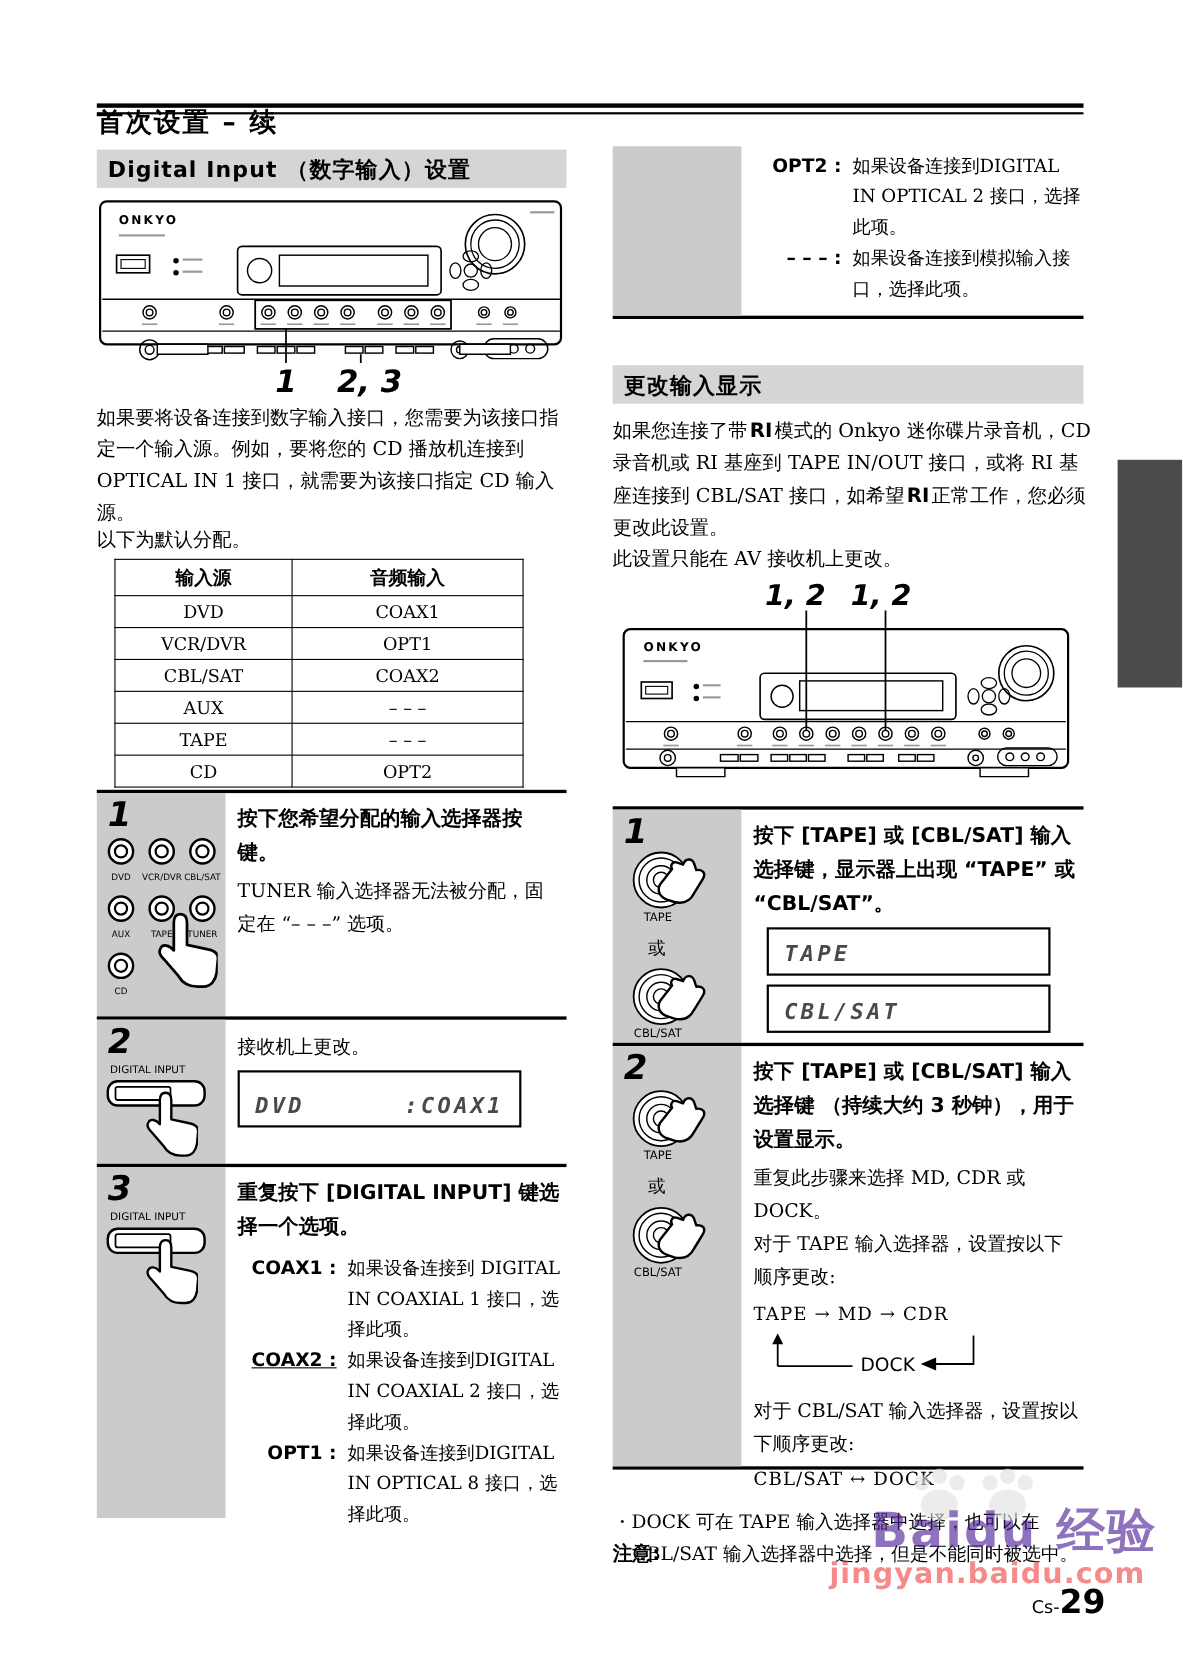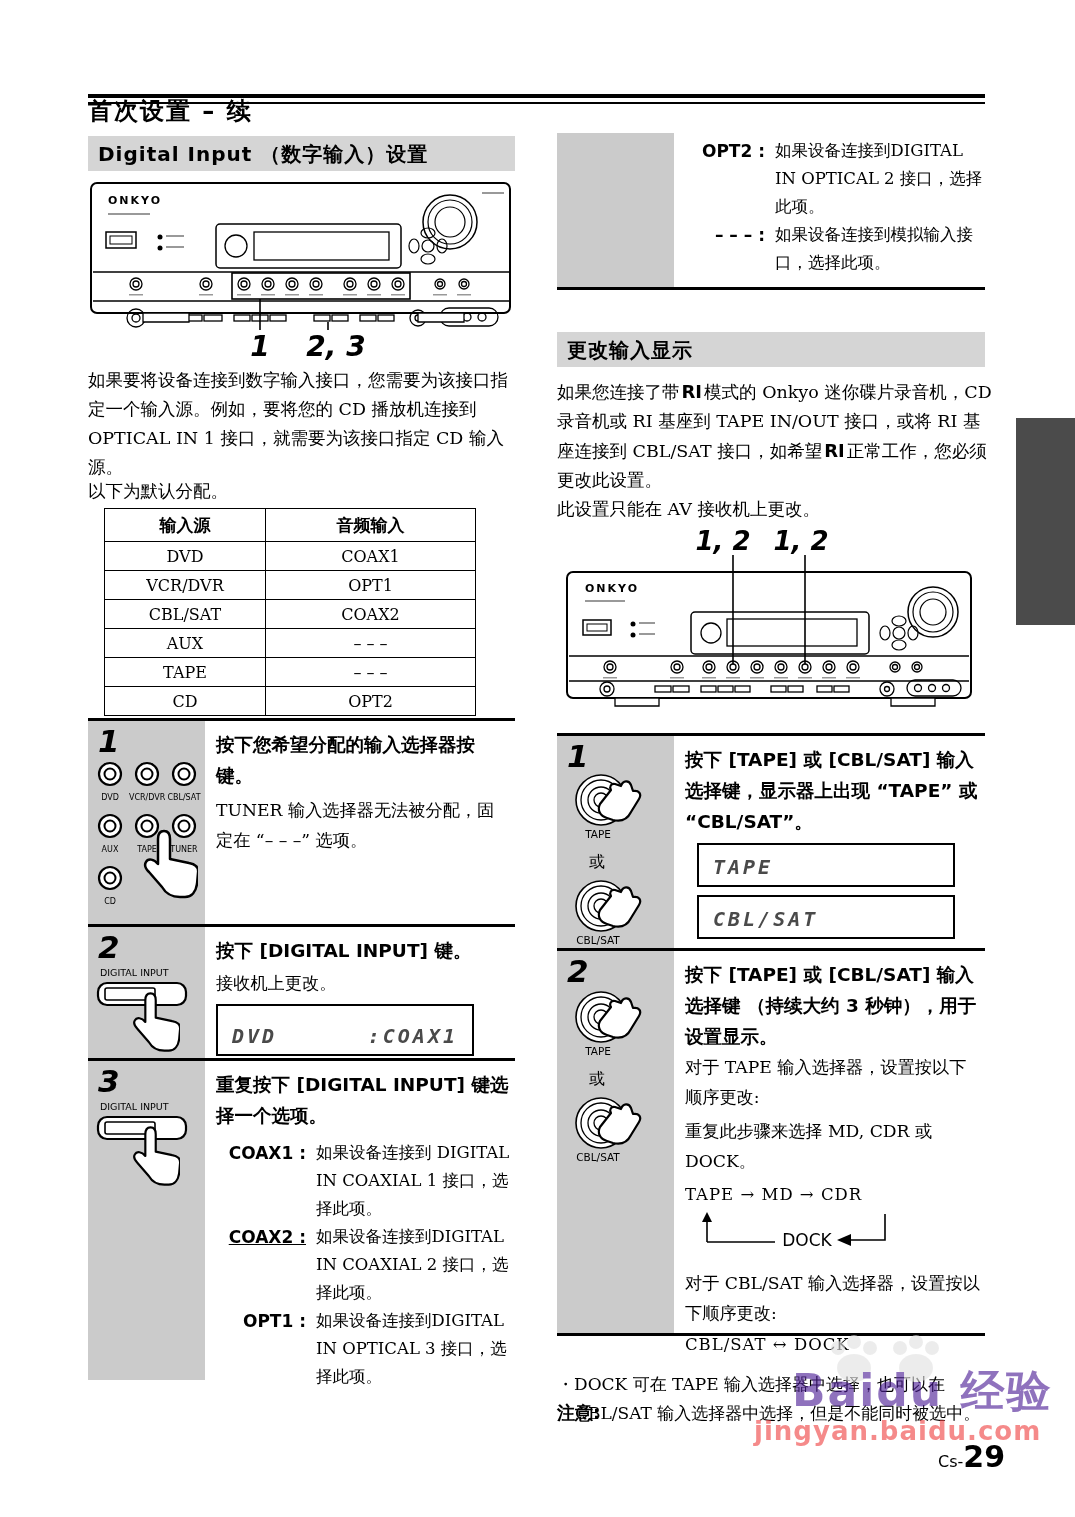--- a/index.html
+++ b/index.html
@@ -253,21 +253,20 @@
       <div class="abs btn-label" style="left:12px;top:40px;">DIGITAL INPUT</div>
       <svg class="abs" style="left:8px;top:54px;" width="94" height="28" viewBox="0 0 94 28">
         <rect x="2" y="2" width="88" height="22" rx="9" fill="#fff" stroke="#000" stroke-width="2.2"></rect>
         <rect x="9" y="7" width="50" height="12" rx="2" fill="#fff" stroke="#000" stroke-width="1.6"></rect>
       </svg>
       <svg class="abs" style="left:40px;top:62px;" width="52" height="66" viewBox="0 0 60 72">
         <path d="M26,3 C22,3 20,6 20,11 L20,36 C16,31 10,30 8,34 C6,37 8,41 11,44 L24,59 C28,66 34,69 42,69 L47,69 C54,69 58,63 59,56 L60,45 C61,39 57,36 51,35 L32,31 L32,11 C32,6 30,3 26,3 Z" fill="#fff" stroke="#000" stroke-width="2.5" stroke-linejoin="round"></path>
       </svg>
     </div>
     <div class="content">
-      <div class="step-bold">按下 [DIGITAL INPUT] 键。</div>
       <div class="step-body" style="margin-top:2px;">接收机上更改。</div>
       <div class="display-box" style="width:258px;height:52px;margin-top:6px;">
         <span class="lcd">DVD</span>
         <span class="lcd">:COAX1</span>
       </div>
     </div>
   </div>
 
   <div class="step" style="left:88px;top:1058px;width:427px;height:322px;">
     <div class="gutter">
@@ -286,21 +285,21 @@
       <div class="opt-row" style="margin-top:8px;">
         <div class="opt-label" style="width:90px;">COAX1 :</div>
         <div class="opt-text" style="width:202px;">如果设备连接到 DIGITAL IN COAXIAL 1 接口，选择此项。</div>
       </div>
       <div class="opt-row">
         <div class="opt-label" style="width:90px;text-decoration:underline;">COAX2 :</div>
         <div class="opt-text" style="width:202px;">如果设备连接到DIGITAL IN COAXIAL 2 接口，选择此项。</div>
       </div>
       <div class="opt-row">
         <div class="opt-label" style="width:90px;">OPT1 :</div>
-        <div class="opt-text" style="width:202px;">如果设备连接到DIGITAL IN OPTICAL 3 接口，选择此项。</div>
+        <div class="opt-text" style="width:202px;">如果设备连接到DIGITAL IN OPTICAL 8 接口，选择此项。</div>
       </div>
     </div>
   </div>
 
   <div class="abs" style="left:557px;top:133px;width:428px;height:157px;border-bottom:3px solid #000;box-sizing:border-box;">
     <div class="gutter"></div>
     <div class="abs" style="left:128px;top:4px;right:0;">
       <div class="opt-row">
         <div class="opt-label" style="width:80px;">OPT2 :</div>
         <div class="opt-text" style="width:210px;">如果设备连接到DIGITAL IN OPTICAL 2 接口，选择此项。</div>
@@ -453,22 +452,22 @@
         <circle cx="28" cy="30" r="25" fill="#fff" stroke="#000" stroke-width="1.6"></circle>
         <circle cx="28" cy="30" r="20" fill="#fff" stroke="#000" stroke-width="1.3"></circle>
         <circle cx="28" cy="30" r="13" fill="#fff" stroke="#000" stroke-width="1.3"></circle>
         <circle cx="28" cy="30" r="7" fill="#fff" stroke="#000" stroke-width="1.3"></circle>
         <path d="M38,20 C36,17 38,13 42,14 L48,16 C50,10 56,10 58,15 L60,21 C66,20 69,24 66,29 L58,42 C54,50 48,52 40,50 L34,48 C27,46 24,40 27,34 Z" fill="#fff" stroke="#000" stroke-width="2.2" stroke-linejoin="round"></path>
       </svg>
       <div class="abs rbtn-label" style="left:6px;top:200px;width:70px;">CBL/SAT</div>
     </div>
     <div class="content">
       <div class="step-bold">按下 [TAPE] 或 [CBL/SAT] 输入选择键 （持续大约 3 秒钟），用于设置显示。</div>
+      <div class="step-body" style="margin-top:4px;">重复此步骤来选择 MD, CDR 或 DOCK。</div>
       <div class="step-body">对于 TAPE 输入选择器，设置按以下顺序更改:</div>
-      <div class="step-body" style="margin-top:4px;">重复此步骤来选择 MD, CDR 或 DOCK。</div>
       <div class="cycle-line" style="margin-top:6px;">TAPE → MD → CDR</div>
       <svg width="214" height="40" viewBox="0 0 214 40">
         <path d="M22,34 V12" fill="none" stroke="#000" stroke-width="1.6"></path>
         <polygon points="17,14 22,4 27,14" fill="#000"></polygon>
         <path d="M22,34 H90" fill="none" stroke="#000" stroke-width="1.6"></path>
         <text x="122" y="38" text-anchor="middle" font-size="17" font-family="DejaVu Serif, serif">DOCK</text>
         <path d="M200,6 V32 H164" fill="none" stroke="#000" stroke-width="1.6"></path>
         <polygon points="166,26 152,32 166,38" fill="#000"></polygon>
       </svg>
       <div class="step-body" style="margin-top:16px;">对于 CBL/SAT 输入选择器，设置按以下顺序更改:</div>

